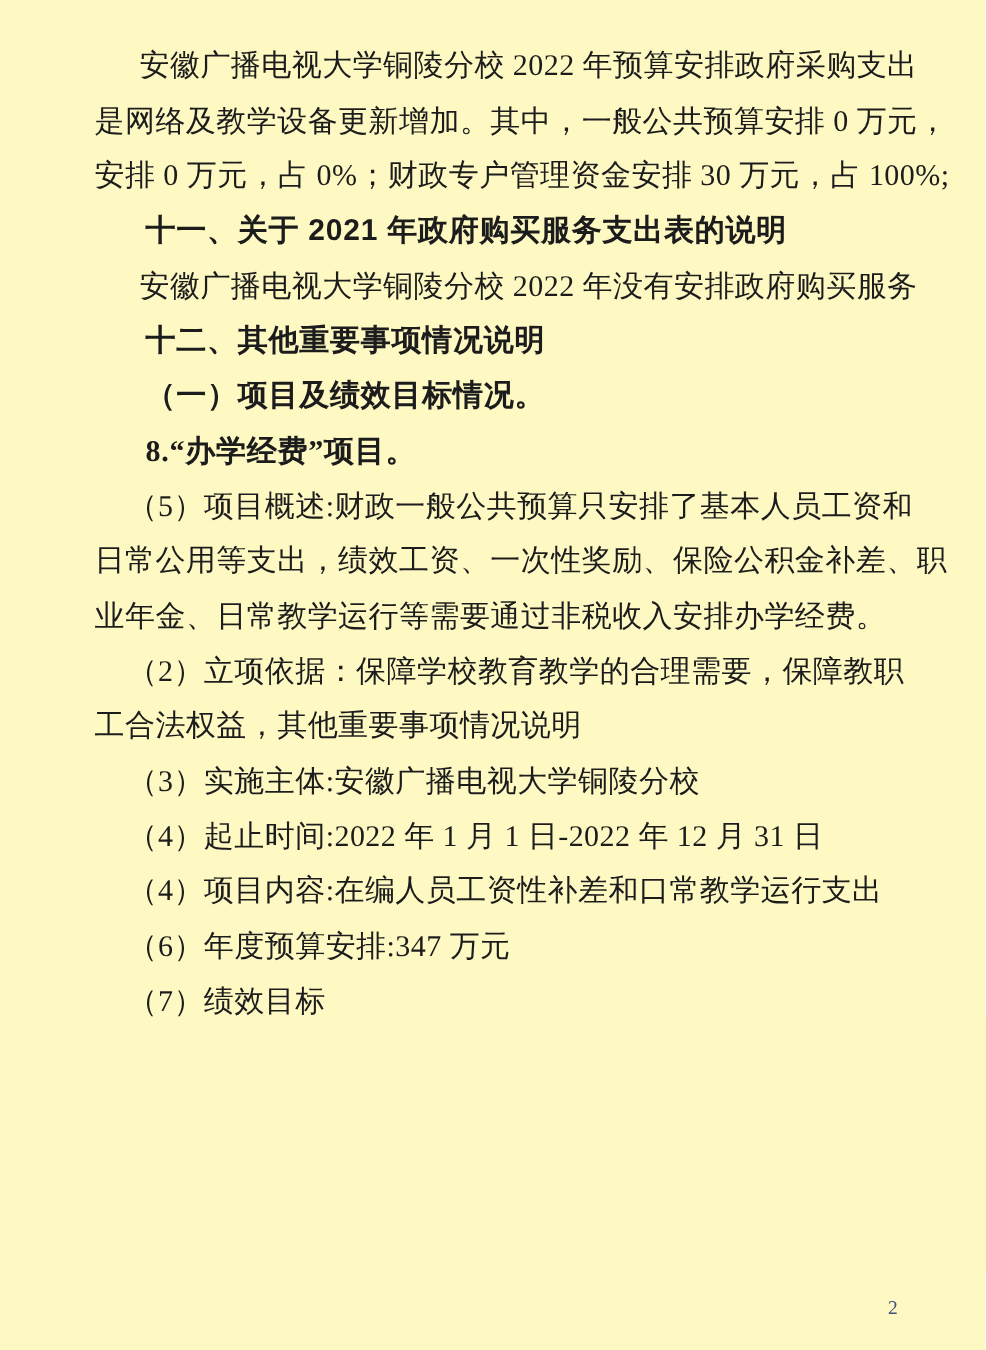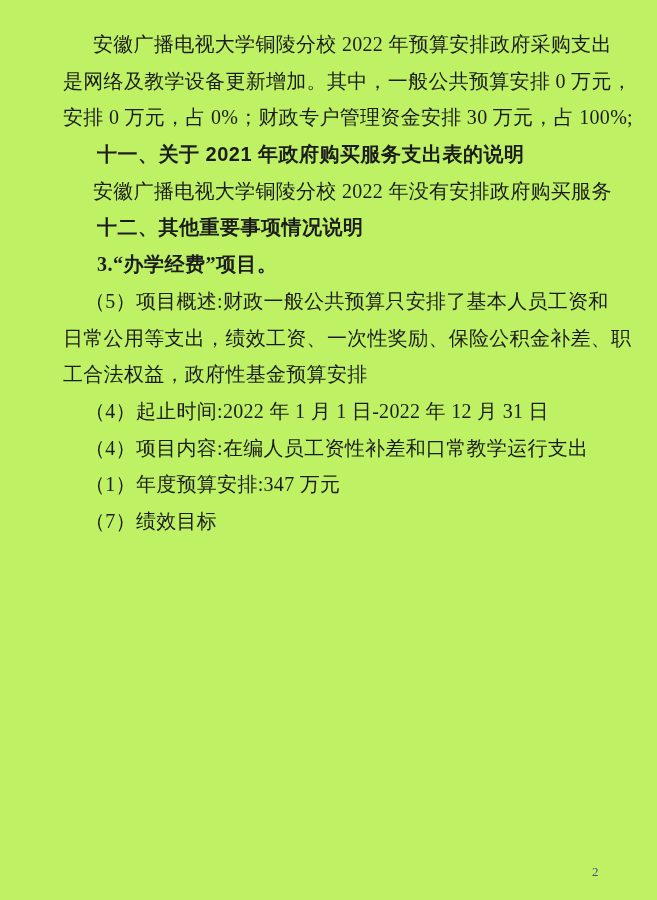--- a/index.html
+++ b/index.html
@@ -1,20 +1,20 @@
 <!DOCTYPE html>
 <html><head>
 <meta charset="utf-8">
 <style>
   html, body { margin: 0; padding: 0; background: #ffffff; }
   .page {
     position: relative;
     width: 657px;
     height: 900px;
-    background: #bef264;
+    background: #fef9c3;
     overflow: hidden;
     font-family: "Liberation Serif", "DejaVu Serif", serif;
     color: #1c1c1c;
   }
   .text-block {
     position: absolute;
     top: 26px;
     left: 63px;
     right: 18px;
   }
@@ -56,23 +56,27 @@
 <body>
 
 <div class="page">
   <div class="text-block">
     <div class="ln ind">安徽广播电视大学铜陵分校 2022 年预算安排政府采购支出</div>
     <div class="ln">是网络及教学设备更新增加。其中，一般公共预算安排 0 万元，</div>
     <div class="ln">安排 0 万元，占 0%；财政专户管理资金安排 30 万元，占 100%;</div>
     <div class="ln h-sans">十一、关于 2021 年政府购买服务支出表的说明</div>
     <div class="ln ind">安徽广播电视大学铜陵分校 2022 年没有安排政府购买服务</div>
     <div class="ln h-sans">十二、其他重要事项情况说明</div>
-    <div class="ln h-serif">3.“办学经费”项目。</div>
+    <div class="ln h-serif">（一）项目及绩效目标情况。</div>
+    <div class="ln h-serif">8.“办学经费”项目。</div>
     <div class="ln ind2">（5）项目概述:财政一般公共预算只安排了基本人员工资和</div>
     <div class="ln">日常公用等支出，绩效工资、一次性奖励、保险公积金补差、职</div>
-    <div class="ln">工合法权益，政府性基金预算安排</div>
+    <div class="ln">业年金、日常教学运行等需要通过非税收入安排办学经费。</div>
+    <div class="ln ind2">（2）立项依据：保障学校教育教学的合理需要，保障教职</div>
+    <div class="ln">工合法权益，其他重要事项情况说明</div>
+    <div class="ln ind2">（3）实施主体:安徽广播电视大学铜陵分校</div>
     <div class="ln ind2">（4）起止时间:2022 年 1 月 1 日-2022 年 12 月 31 日</div>
     <div class="ln ind2">（4）项目内容:在编人员工资性补差和口常教学运行支出</div>
-    <div class="ln ind2">（1）年度预算安排:347 万元</div>
+    <div class="ln ind2">（6）年度预算安排:347 万元</div>
     <div class="ln ind2">（7）绩效目标</div>
   </div>
   <div class="page-number">2</div>
 </div>
 
 </body></html>

